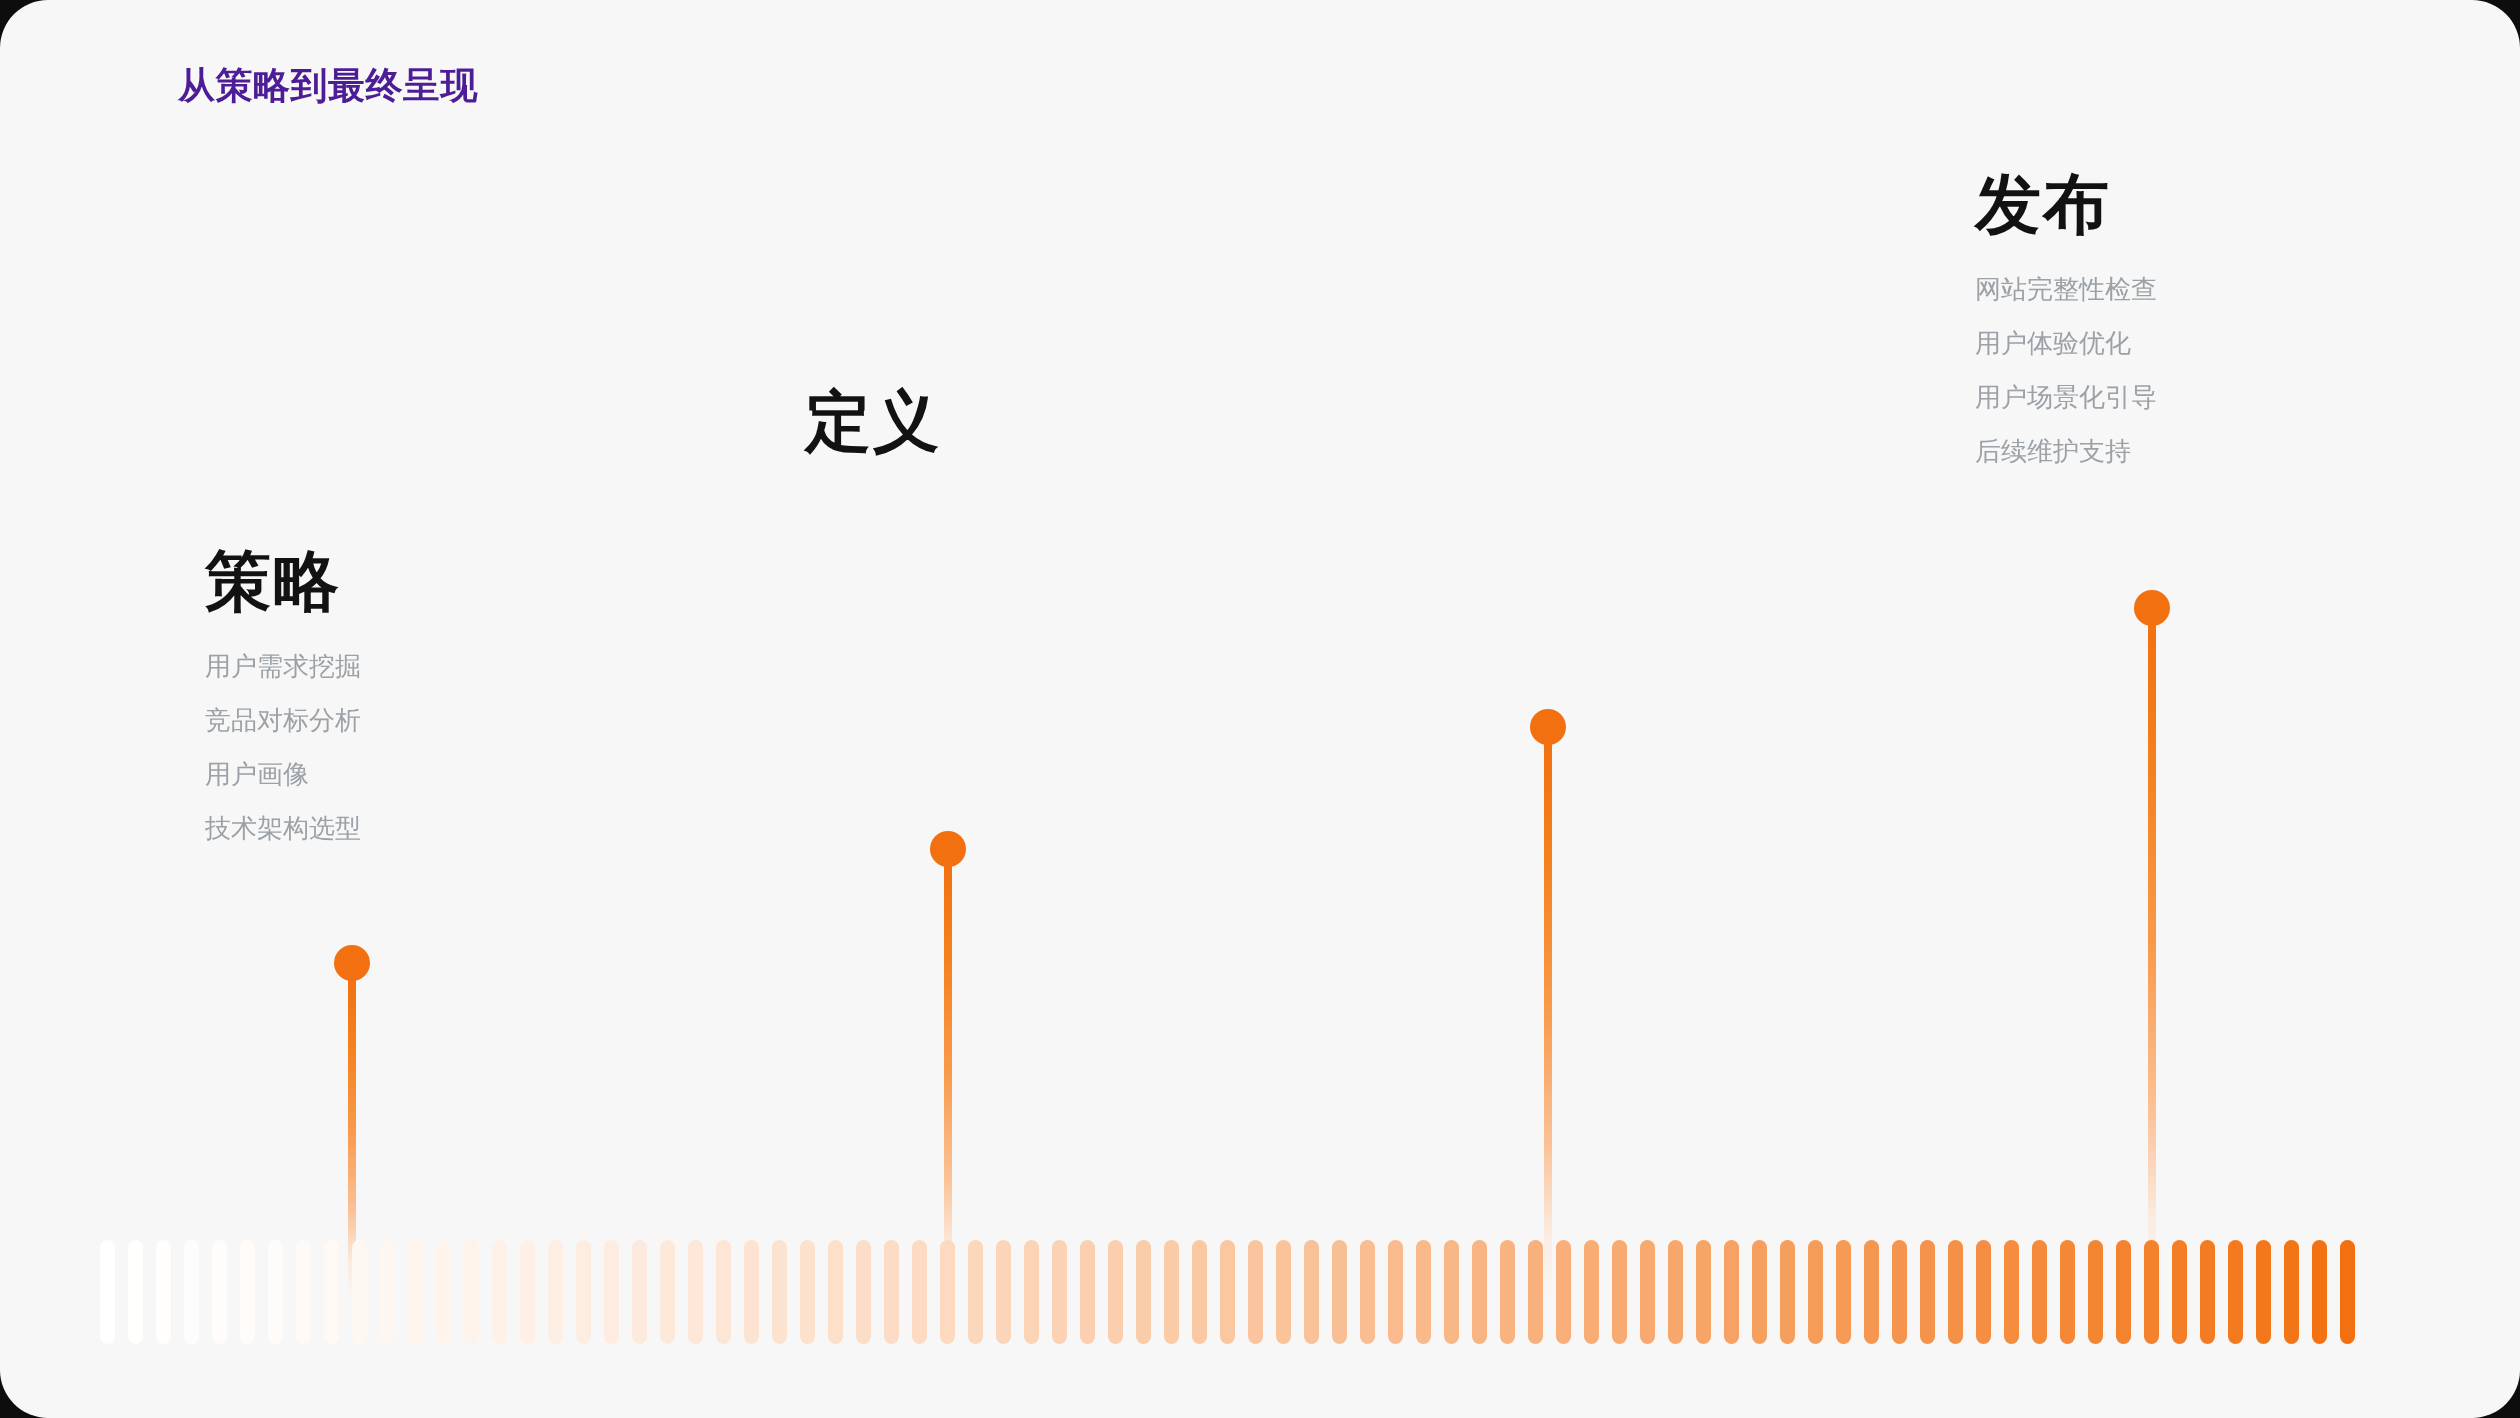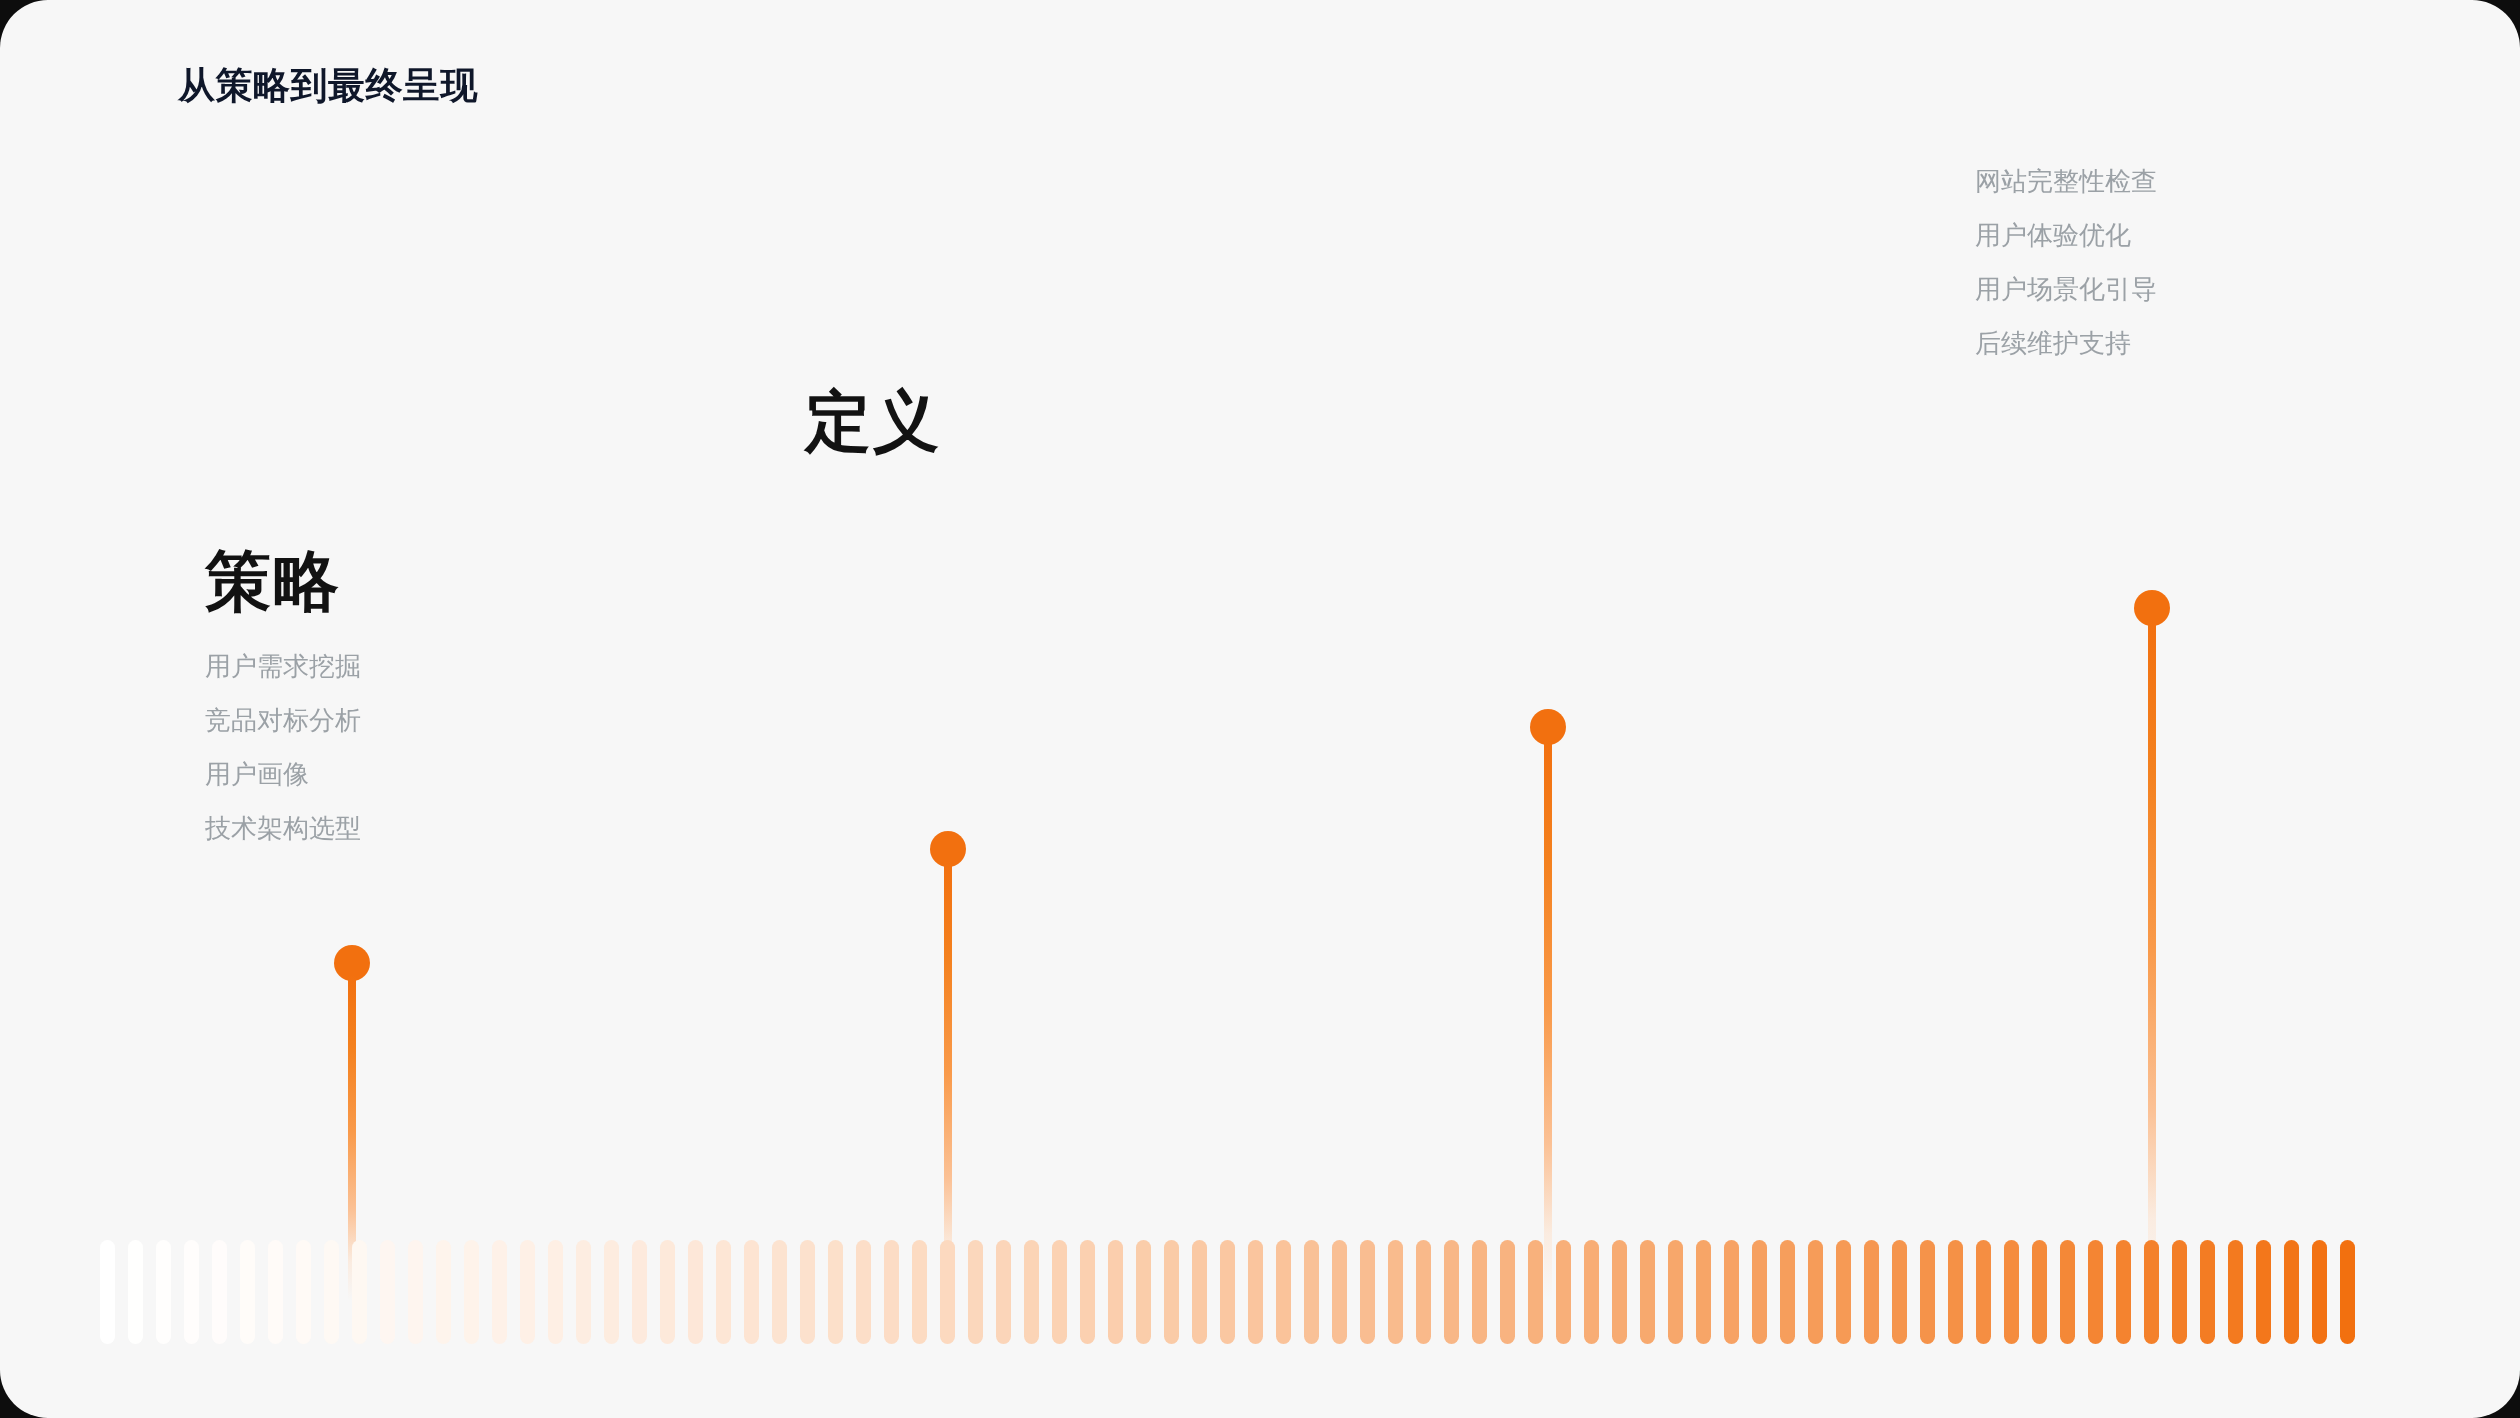--- a/index.html
+++ b/index.html
@@ -26,21 +26,21 @@
   
   #heading {
     position: absolute;
     left: 178px;
     top: 60px;
     line-height: 1.38;
   }
   #heading .hline {
     font-size: 37px;
     font-weight: 700;
-    color: #0f172a;
+    color: #4c1d95;
     letter-spacing: 0.5px;
     white-space: nowrap;
   }
 
   
   .stage {
     position: absolute;
     width: 520px;
   }
   .stage-title {
@@ -130,20 +130,21 @@
           <li>用户画像</li>
           <li>技术架构选型</li>
         </ul>
       </div>
       <div class="stage" style="left: 805px; top: 385px;">
         <div class="stage-title">定义</div>
       </div>
       <div class="stage" style="left: 1390px; top: 278px;">
       </div>
       <div class="stage" style="left: 1975px; top: 168px;">
+        <div class="stage-title">发布</div>
         <ul class="stage-items">
           <li>网站完整性检查</li>
           <li>用户体验优化</li>
           <li>用户场景化引导</li>
           <li>后续维护支持</li>
         </ul>
       </div>
     </div>
   <div id="markers-layer">
       <div class="marker" style="left: 334px; top: 945px;">

